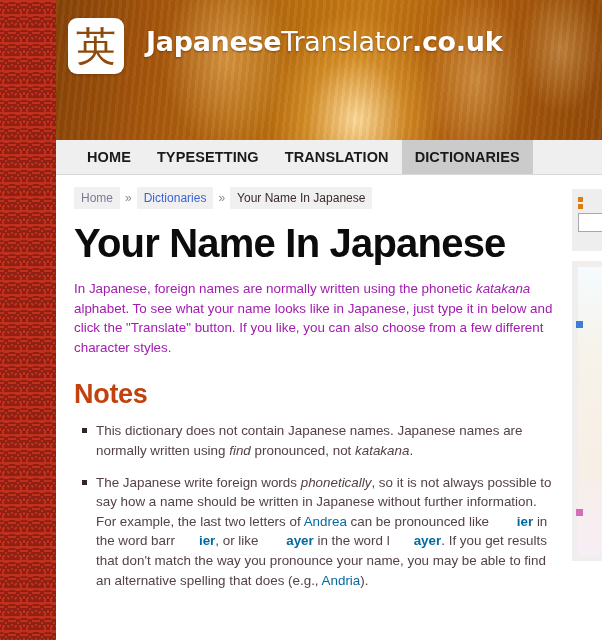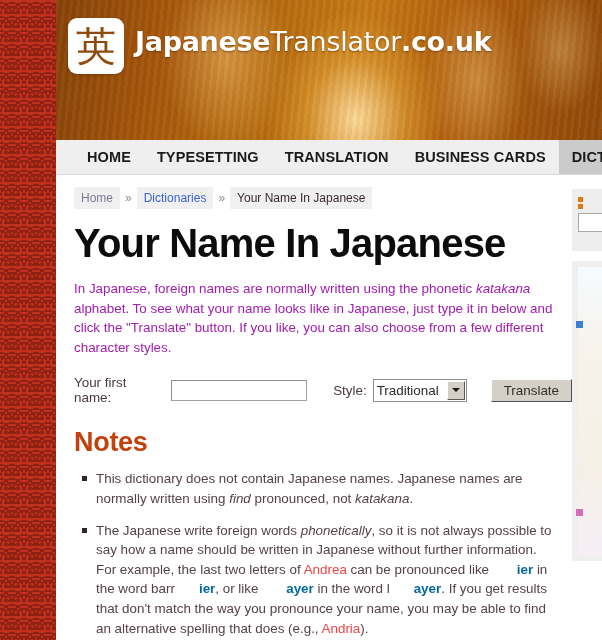--- a/index.html
+++ b/index.html
@@ -96,21 +96,21 @@
   .logo-kanji {
     font-family: "DejaVu Sans", sans-serif;
     font-size: 40px;
     line-height: 40px;
     color: #8d4a0a;
     font-weight: 500;
   }
 
   .wordmark {
     position: absolute;
-    left: 79px;
+    left: 90px;
     top: 27px;
     z-index: 3;
     font-family: "DejaVu Sans", sans-serif;
     font-size: 27px;
     line-height: 30px;
     color: #ffffff;
     white-space: nowrap;
     text-shadow: 0 1px 2px rgba(80,35,0,0.55);
     letter-spacing: -0.3px;
   }
@@ -293,21 +293,21 @@
   }
   ul.notes-list li::before {
     content: "";
     position: absolute;
     left: -14px;
     top: 7px;
     width: 5px;
     height: 5px;
     background: #33262b;
   }
-  .lnk { color: #ef4444; cursor: pointer; }
+  .lnk { color: #0369a1; cursor: pointer; }
   em { font-style: italic; }
   strong { font-weight: bold; color: #0369a1; margin-left: 24px; }
 
   
   .side-panel {
     background: #eeeeee;
     margin-bottom: 10px;
     padding: 8px 6px;
     min-height: 46px;
   }
@@ -368,52 +368,39 @@
       </div>
       <div class="wordmark">
         <span class="wm-bold">Japanese</span><span class="wm-light">Translator</span><span class="wm-bold">.co.uk</span>
       </div>
     </div>
 
     <div class="navbar">
       <div class="nav-item">HOME</div>
       <div class="nav-item">TYPESETTING</div>
       <div class="nav-item">TRANSLATION</div>
-      <div class="nav-item">BUSINESS CARDS</div>
       <div class="nav-item active">DICTIONARIES</div>
     </div>
 
     <div class="content-wrap">
 
       <div class="main-col">
 
         <div class="breadcrumb">
           <span class="crumb">Home</span>
           <span class="crumb-sep">»</span>
           <span class="crumb link">Dictionaries</span>
           <span class="crumb-sep">»</span>
           <span class="crumb current">Your Name In Japanese</span>
         </div>
 
         <h1 class="page-title">Your Name In Japanese</h1>
 
         <p class="intro"><span>In Japanese, foreign names are normally written using the phonetic </span><em>katakana</em><span> alphabet. To see what your name looks like in Japanese, just type it in below and click the "Translate" button. If you like, you can also choose from a few different character styles.</span></p>
 
-        <div class="form-row">
-          <span class="form-label">Your first name:</span>
-          <input class="name-input" type="text" value="" style="">
-          <span class="style-label">Style:</span>
-          <div class="style-select">
-            <span class="sel-value">Traditional</span>
-            <span class="sel-arrow">
-                <i></i>
-              </span>
-          </div>
-          <button class="translate-btn">Translate</button>
-        </div>
 
         <h2 class="notes-title">Notes</h2>
 
         <ul class="notes-list">
           <li><span>This dictionary does not contain Japanese names. Japanese names are normally written using </span><em>find</em><span> pronounced, not </span><em>katakana</em><span>.</span></li>
 
           <li><span>The Japanese write foreign words </span><em>phonetically</em><span>, so it is not always possible to say how a name should be written in Japanese without further information. For example, the last two letters of </span><span class="lnk">Andrea</span><span> can be pronounced like </span><strong>ier</strong><span> in the word barr</span><strong>ier</strong><span>, or like </span><strong>ayer</strong><span> in the word l</span><strong>ayer</strong><span>. If you get results that don't match the way you pronounce your name, you may be able to find an alternative spelling that does (e.g., </span><span class="lnk">Andria</span><span>).</span></li>
 
         </ul>
       </div>

